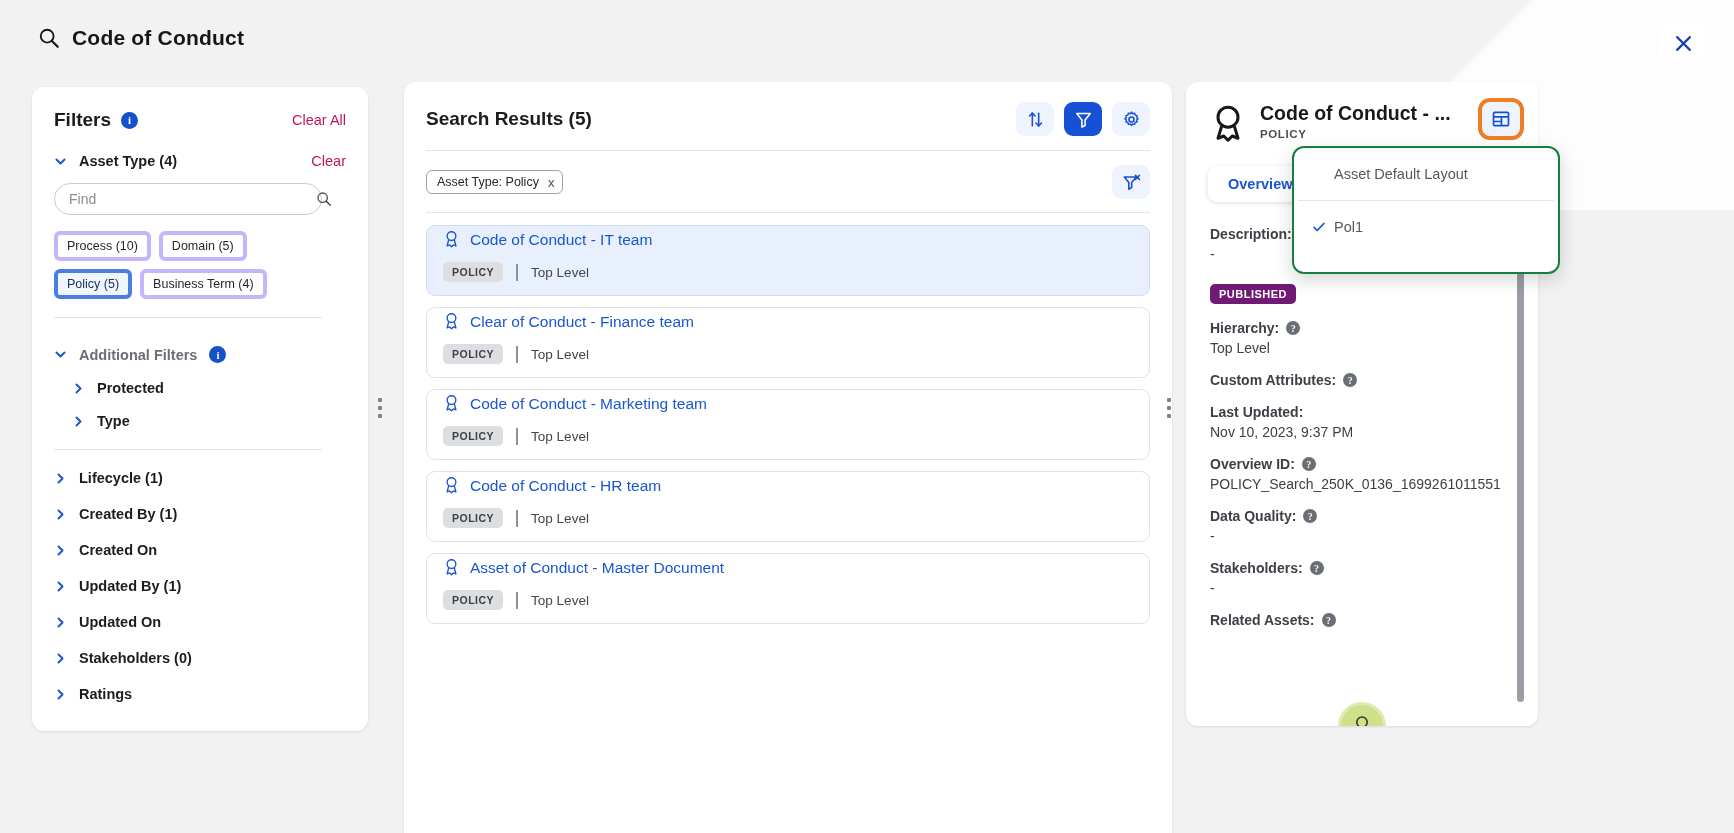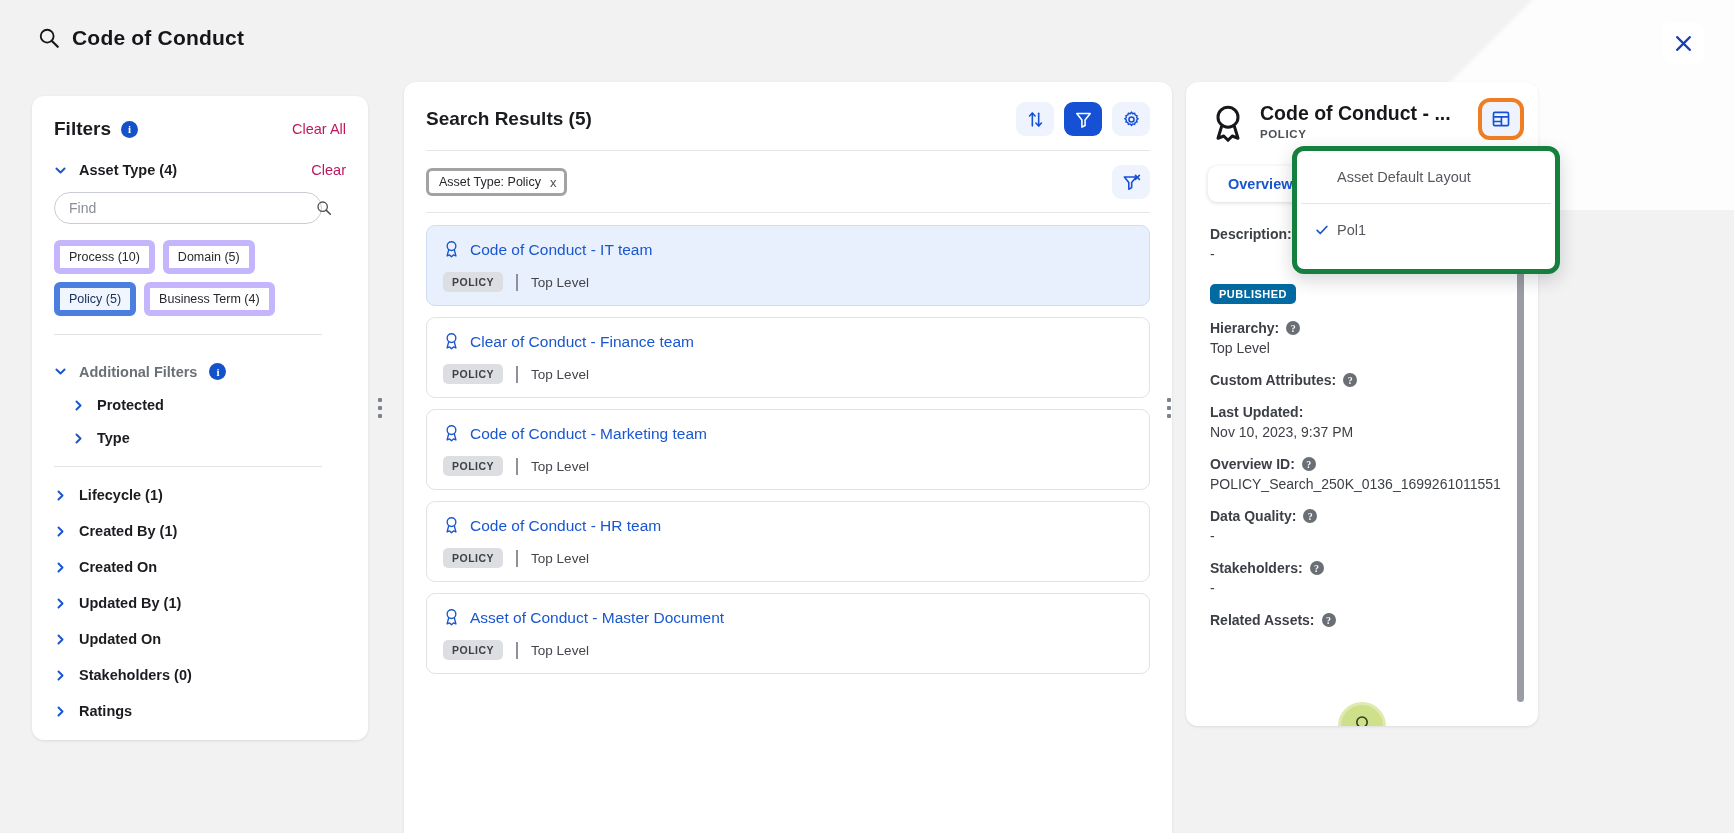--- a/index.html
+++ b/index.html
@@ -33,21 +33,21 @@
     width: 42px; height: 42px; border-radius: 9px;
     background: #ffffff; border: none; cursor: pointer;
     display: flex; align-items: center; justify-content: center;
   }
   .close-btn svg { width: 17px; height: 17px; }
 
   
   .card { background: #ffffff; border-radius: 12px; box-shadow: 0 1px 3px rgba(20,25,40,.10); position: absolute; }
 
   
-  #filters-panel { left: 32px; top: 96px; width: 336px; height: 644px; padding: 22px 22px 0 22px; overflow: hidden; }
+  #filters-panel { left: 32px; top: 87px; width: 336px; height: 644px; padding: 22px 22px 0 22px; overflow: hidden; }
   .filters-head { display: flex; align-items: center; justify-content: space-between; margin-bottom: 22px; }
   .filters-head .lead { display: flex; align-items: center; gap: 10px; }
   .filters-title { font-size: 19px; font-weight: bold; color: #1b1c20; }
   .info-dot {
     width: 17px; height: 17px; border-radius: 50%;
     background: #1452cc; color:#fff; font-size: 11px; font-weight: bold;
     display: inline-flex; align-items: center; justify-content: center;
     font-family: "Liberation Serif", serif;
   }
   .link-blue { color: #be185d; font-size: 14.5px; cursor: pointer; }
@@ -63,21 +63,21 @@
   .find-input {
     width: 268px; height: 32px; border: 1px solid #c9ccd2; border-radius: 18px;
     padding: 0 34px 0 14px; font-size: 14px; color: #3a3d43; outline: none;
     font-family: "Liberation Sans", sans-serif; background:#fff;
   }
   .find-input::placeholder { color: #8a8e95; }
   .find-icon { position: absolute; right: 14px; top: 8px; width: 16px; height: 16px; }
 
   .chips { display: flex; flex-wrap: wrap; gap: 8px; width: 278px; }
   .chip {
-    border: 6px solid #c4b5fd; border-radius: 6px; background: #fff;
+    border: 4px solid #c4b5fd; border-radius: 6px; background: #fff;
     font-size: 12.5px; color: #26282d; padding: 4px 9px; cursor: pointer; white-space: nowrap;
   }
   .chip.selected { border-color: #4a7fe0; background: #f1f6fe; color: #1a3360; }
 
   .divider { height: 1px; background: #e1e3e7; margin: 18px 0 0 0; width: 268px; }
 
   .af-block { margin-top: 28px; }
   .sub-row { display: flex; align-items: center; gap: 12px; margin-left: 18px; margin-top: 17px; }
   .sub-label { font-size: 14.5px; font-weight: bold; color: #1b1c20; }
   .grp-list .grp-row { margin-top: 20px; }
@@ -94,30 +94,30 @@
   .tbtn {
     width: 38px; height: 34px; border-radius: 9px; border: none; cursor: pointer;
     background: #eef3fe; display: flex; align-items: center; justify-content: center;
   }
   .tbtn.active { background: #1650d4; }
   .tbtn svg { width: 19px; height: 19px; }
 
   .res-sep { height: 1px; background: #e4e6ea; margin: 14px 0 0 0; }
   .facet-row { display: flex; align-items: center; justify-content: space-between; padding: 14px 0 13px 0; }
   .facet-chip {
-    border: 3px solid #a3a3a3; border-radius: 6px; background: #fff;
+    border: 1px solid #a3a3a3; border-radius: 6px; background: #fff;
     font-size: 12.5px; color: #26282d; padding: 4px 8px 4px 10px;
     display: inline-flex; align-items: center; gap: 9px; cursor: pointer;
   }
   .facet-chip .x { color: #4a4d53; font-size: 13px; line-height: 1; cursor: pointer; }
 
   .results-list { margin-top: 1px; }
   .result-card {
     border: 1px solid #e0e2e6; border-radius: 9px; background: #fff;
-    padding: 14px 16px 13px 16px; margin-bottom: 11px; cursor: pointer;
+    padding: 4px 16px 13px 16px; margin-bottom: 11px; cursor: pointer;
   }
   .result-card.selected { background: #e9f0fd; border-color: #cfdcf5; }
   .rc-title { display: flex; align-items: center; gap: 10px; color: #1a56d0; font-size: 15.5px; }
   .rc-meta { display: flex; align-items: center; gap: 13px; margin-top: 13px; }
   .badge-type {
     background: #dcdee1; color: #3d4046; border-radius: 5px;
     font-size: 10.5px; font-weight: bold; letter-spacing: .5px; padding: 4px 9px;
   }
   .vline { width: 2px; height: 17px; background: #8d9199; }
   .rc-level { font-size: 13.5px; color: #42454b; }
@@ -144,35 +144,35 @@
     height: 36px; padding: 0 20px; color: #1a56d0; font-size: 14.5px; font-weight: bold; cursor: pointer;
   }
 
   .meta { padding: 0 24px; margin-top: 24px; }
   .meta-key { font-size: 14px; font-weight: bold; color: #3c3f45; display: flex; align-items: center; gap: 7px; }
   .meta-val { font-size: 14px; color: #3c3f45; margin-top: 4px; }
   .meta-block { margin-bottom: 16px; }
   .help-ico { width: 14px; height: 14px; border-radius: 50%; background: #6a6e75; color: #fff;
     font-size: 10px; font-weight: bold; display: inline-flex; align-items: center; justify-content: center;
     font-family: "Liberation Serif", serif; }
-  .status-badge { display: inline-block; background: #0369a1; color: #fff; font-size: 11px; font-weight: bold;
+  .status-badge { display: inline-block; background: #701a75; color: #fff; font-size: 11px; font-weight: bold;
     letter-spacing: .5px; border-radius: 5px; padding: 4px 9px; margin: 6px 0 16px 0; }
 
   .d-scroll { position: absolute; right: 14px; top: 170px; width: 7px; height: 450px; background: #9a9da3; border-radius: 4px; }
   .green-badge {
     position: absolute; left: 50%; transform: translateX(-50%); bottom: -24px;
     width: 48px; height: 48px; border-radius: 50%; background: #cfe08a; border: 3px solid #dfeaaf;
     display: flex; align-items: center; justify-content: center;
   }
   .green-badge svg { width: 20px; height: 22px; }
 
   
   .layout-menu {
     position: absolute; left: 1292px; top: 146px; width: 268px; height: 128px;
-    background: #fff; border-radius: 12px; border: 5px solid #15803d;
+    background: #fff; border-radius: 12px; border: 2px solid #15803d;
     box-shadow: 0 6px 18px rgba(20,25,40,.18); z-index: 50; overflow: hidden;
   }
   .lm-item { display: flex; align-items: center; height: 52px; padding: 0 18px 0 18px; font-size: 14.5px; color: #55585e; cursor: pointer; }
   .lm-item .check { width: 22px; flex: 0 0 22px; display: flex; align-items: center; }
   .lm-item .check svg { width: 14px; height: 14px; }
   .lm-sep { height: 1px; background: #e3e5e9; margin: 0 4px; }
   .lm-label { padding-left: 22px; }
 </style>
 </head>
 <body>

